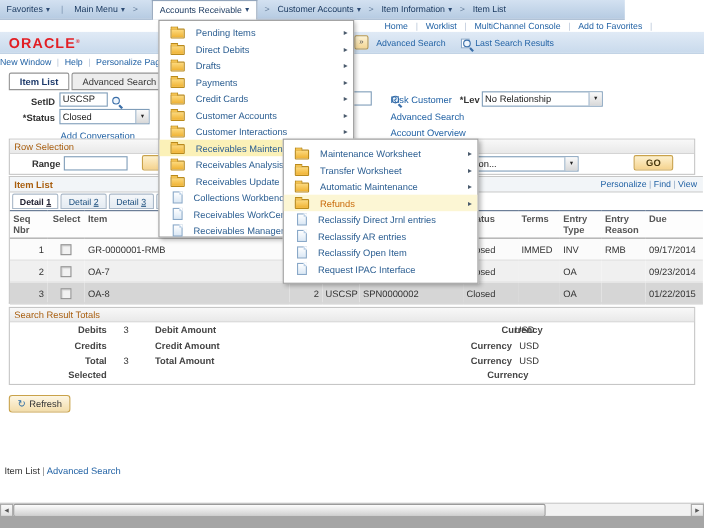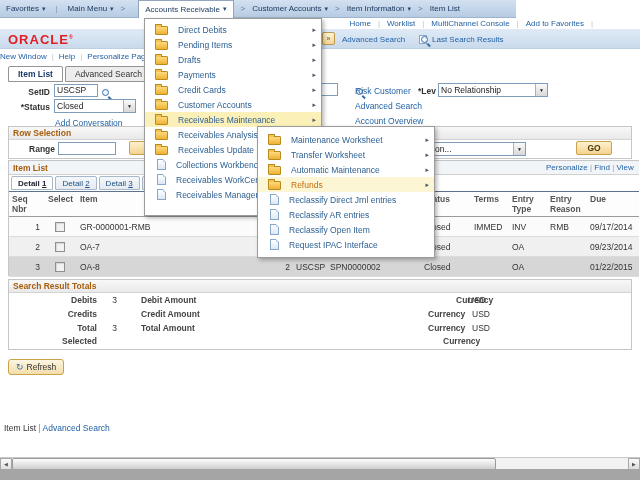--- a/index.html
+++ b/index.html
@@ -5,21 +5,21 @@
   * { margin:0; padding:0; box-sizing:border-box; }
   html,body { background:#fff; }
   #screen {
     position:relative; width:640px; height:480px; overflow:hidden;
     background:#fff; font-family:"Liberation Sans", sans-serif; color:#333;
   }
   .abs { position:absolute; }
 
   
   #crumbbar {
-    position:absolute; left:0; top:0; width:516px; height:18px;
+    position:absolute; left:0; top:0; width:568px; height:18px;
     background:linear-gradient(#d3e1f1,#b6cbe2);
     border-bottom:1px solid #9fb4cc;
     display:flex; align-items:center; padding-left:6px;
     font-size:8px; color:#17365d; white-space:nowrap;
   }
   .crumb { display:inline-flex; align-items:center; gap:3px; cursor:default; }
   .crumb .dd { font-size:7px; color:#2c4a73; }
   .crumb-sep { color:#7d94b2; margin:0 10px; font-size:8px; }
   .crumb-gt { color:#5d7694; margin:0 7px; font-size:8px; }
   .crumb.open {
@@ -110,21 +110,21 @@
   .btn-go {
     position:absolute; background:linear-gradient(#fdf1cf,#f5d38e);
     border:1px solid #c9a24a; border-radius:2px; font-size:8.5px; font-weight:bold;
     color:#4a3a10; text-align:center;
   }
 
   
   .gbox { position:absolute; border:1px solid #c6c6c6; background:#fff; }
   .gbox-hdr {
     height:13px; background:linear-gradient(#f8f8f8,#e9e9e9); border-bottom:1px solid #d4d4d4;
-    font-size:8.5px; font-weight:bold; color:#a85d0d; padding:1px 0 0 4px;
+    font-size:8.5px; font-weight:normal; color:#a85d0d; padding:1px 0 0 4px;
   }
 
   
   #grid-titlebar { position:relative; height:14px; background:#f2f5f8; border-bottom:1px solid #d0d0d0; }
   #grid-title { position:absolute; left:4px; top:2px; font-size:8.5px; font-weight:bold; color:#a85d0d; }
   #grid-links { position:absolute; left:537px; top:2px; width:95px; overflow:hidden; white-space:nowrap; font-size:8px; }
   #grid-links a { color:#2363a5; text-decoration:none; }
   #grid-links .nav-sep { color:#8ea6c4; }
 
   #detail-tabs { height:16px; display:flex; padding:1px 0 0 2px; font-size:8px; }
@@ -469,48 +469,53 @@
     <div class="sc-btn" id="sc-left">◀</div>
     <div id="sc-thumb"></div>
     <div class="sc-btn" id="sc-right">▶</div>
   </div>
   <div id="bottomband"></div>
 
   
   <div class="menu-panel" id="menu1">
     <div class="m-item">
       <span class="folder"></span>
+      <span class="m-label">Pending Items</span>
+      <span class="m-arrow">▸</span>
+    </div>
+    <div class="m-item">
+      <span class="folder"></span>
       <span class="m-label">Direct Debits</span>
       <span class="m-arrow">▸</span>
     </div>
     <div class="m-item">
       <span class="folder"></span>
-      <span class="m-label">Pending Items</span>
-      <span class="m-arrow">▸</span>
-    </div>
-    <div class="m-item">
-      <span class="folder"></span>
       <span class="m-label">Drafts</span>
       <span class="m-arrow">▸</span>
     </div>
     <div class="m-item">
       <span class="folder"></span>
       <span class="m-label">Payments</span>
       <span class="m-arrow">▸</span>
     </div>
     <div class="m-item">
       <span class="folder"></span>
       <span class="m-label">Credit Cards</span>
       <span class="m-arrow">▸</span>
     </div>
     <div class="m-item">
       <span class="folder"></span>
       <span class="m-label">Customer Accounts</span>
       <span class="m-arrow">▸</span>
     </div>
+    <div class="m-item">
+      <span class="folder"></span>
+      <span class="m-label">Customer Interactions</span>
+      <span class="m-arrow">▸</span>
+    </div>
     <div class="m-item hl">
       <span class="folder"></span>
       <span class="m-label">Receivables Maintenance</span>
       <span class="m-arrow">▸</span>
     </div>
     <div class="m-item">
       <span class="folder"></span>
       <span class="m-label">Receivables Analysis</span>
     </div>
     <div class="m-item">

